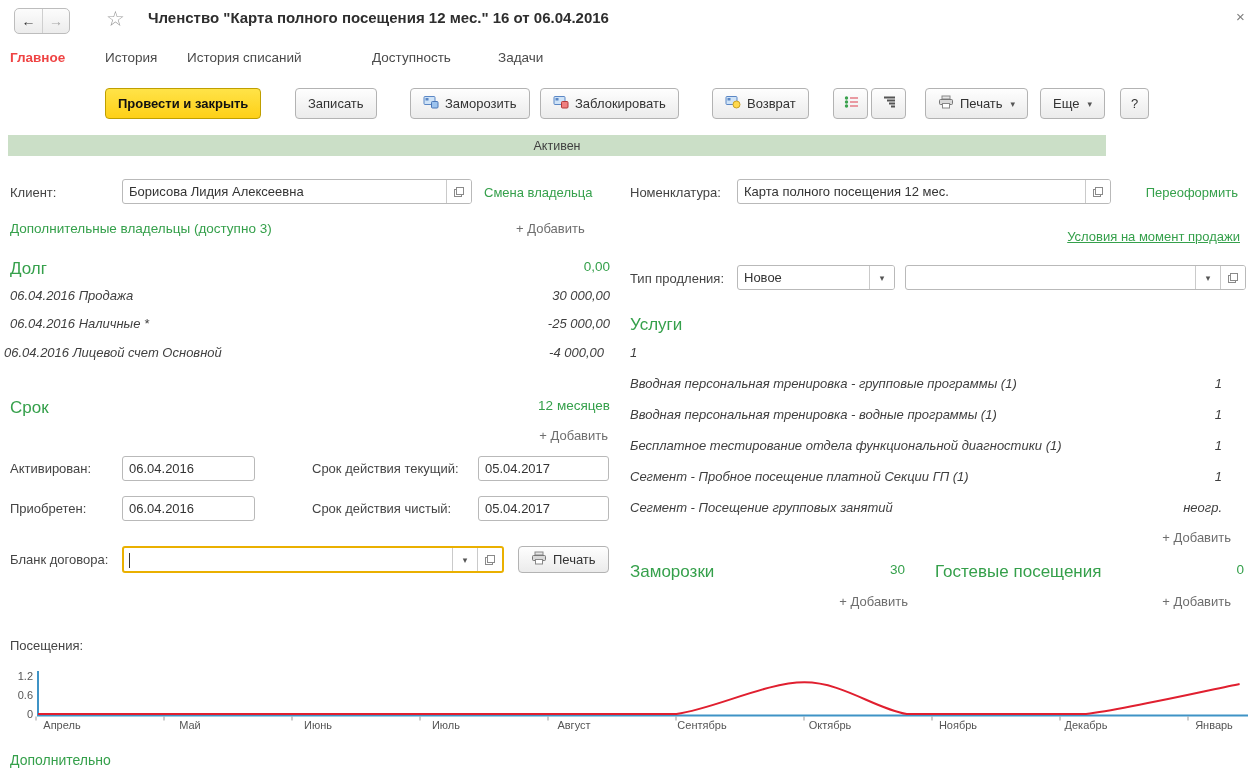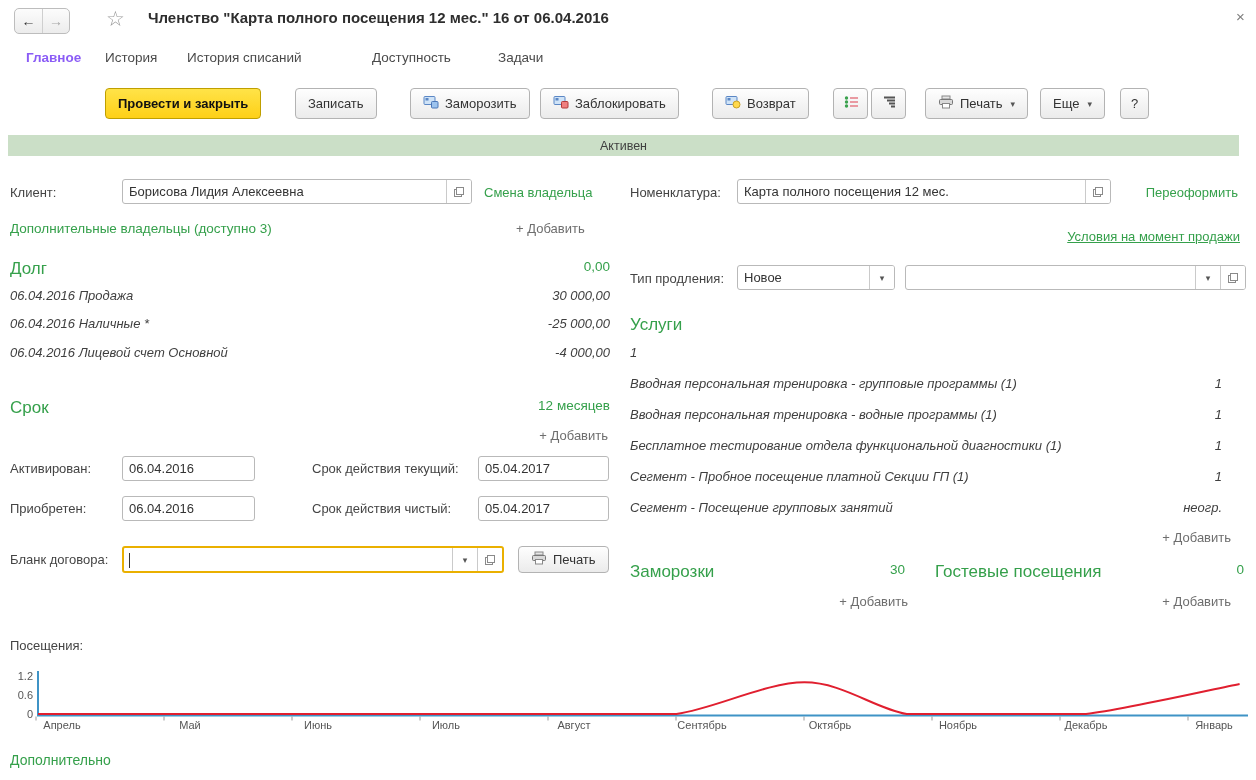--- a/index.html
+++ b/index.html
@@ -8,30 +8,30 @@
   .abs{position:absolute;}
   
   .navgroup{position:absolute;left:14px;top:8px;display:flex;border:1px solid #bdbdbd;border-radius:5px;overflow:hidden;background:linear-gradient(#fcfcfc,#ececec);}
   .navbtn{width:27px;height:24px;border:none;background:transparent;font-size:14px;color:#333;cursor:pointer;}
   .navbtn.dis{color:#a8a8a8;border-left:1px solid #cfcfcf;}
   .star{position:absolute;left:106px;top:8px;font-size:21px;color:#9b9b9b;cursor:pointer;line-height:1;}
   .title{position:absolute;left:148px;top:9px;font-size:15px;font-weight:bold;color:#2e2e2e;margin:0;white-space:nowrap;}
   .close{position:absolute;left:1236px;top:8px;font-size:15px;color:#7d7d7d;cursor:pointer;}
   
   .tab{position:absolute;top:50px;color:#4a4a4a;cursor:pointer;font-size:13.5px;white-space:nowrap;}
-  .tab.active{color:#8b5cf6;font-weight:bold;margin-left:16px;}
+  .tab.active{color:#ef4444;font-weight:bold;}
   
   .btn{position:absolute;top:88px;height:31px;display:inline-flex;align-items:center;gap:6px;
        padding:12px 12px;border:1px solid #b3b3b3;border-radius:4px;background:linear-gradient(#fefefe,#ebebeb);
        font-family:inherit;font-size:13px;color:#333;cursor:pointer;box-sizing:border-box;white-space:nowrap;}
   .btn.primary{background:linear-gradient(#ffe348,#fed017);border-color:#bf9f00;font-weight:bold;color:#111;}
   .btn .dd{font-size:9px;color:#555;margin-left:2px;}
   .iconbtn{padding:0;width:35px;justify-content:center;}
   
-  .strip{position:absolute;left:8px;top:135px;width:1231px;height:21px;background:#cbdfc7;
+  .strip{position:absolute;left:8px;top:135px;width:1098px;height:21px;background:#cbdfc7;
          display:flex;align-items:center;justify-content:center;color:#3f3f3f;font-size:12.5px;}
   
   .lbl{position:absolute;color:#444;white-space:nowrap;}
   .glink{position:absolute;color:#35a04b;cursor:pointer;white-space:nowrap;}
   .glink.und{text-decoration:underline;}
   .addlink{color:#6e6e6e;cursor:pointer;white-space:nowrap;}
   .row{position:absolute;display:flex;justify-content:space-between;white-space:nowrap;}
   .sec{color:#35a04b;font-size:17px;cursor:pointer;}
   .secval{color:#35a04b;font-size:13.5px;}
   .val{color:#3f3f3f;font-style:italic;}
@@ -170,21 +170,21 @@
     <span class="secval">0,00</span>
   </div>
   <div class="row" style="left:10px;top:288px;width:600px">
     <span class="val">06.04.2016 Продажа</span>
     <span class="val">30 000,00</span>
   </div>
   <div class="row" style="left:10px;top:316px;width:600px">
     <span class="val">06.04.2016 Наличные *</span>
     <span class="val">-25 000,00</span>
   </div>
-  <div class="row" style="left:10px;top:345px;width:600px">
+  <div class="row" style="left:4px;top:345px;width:600px">
     <span class="val">06.04.2016 Лицевой счет Основной</span>
     <span class="val">-4 000,00</span>
   </div>
 
   <span class="lbl" style="left:630px;top:271px">Тип продления:</span>
   <div class="fgroup" style="left:737px;top:265px;width:158px">
     <input class="fin" value="Новое" style="">
     <span class="fbtn dd">▾</span>
   </div>
   <div class="fgroup" style="left:905px;top:265px;width:341px">

